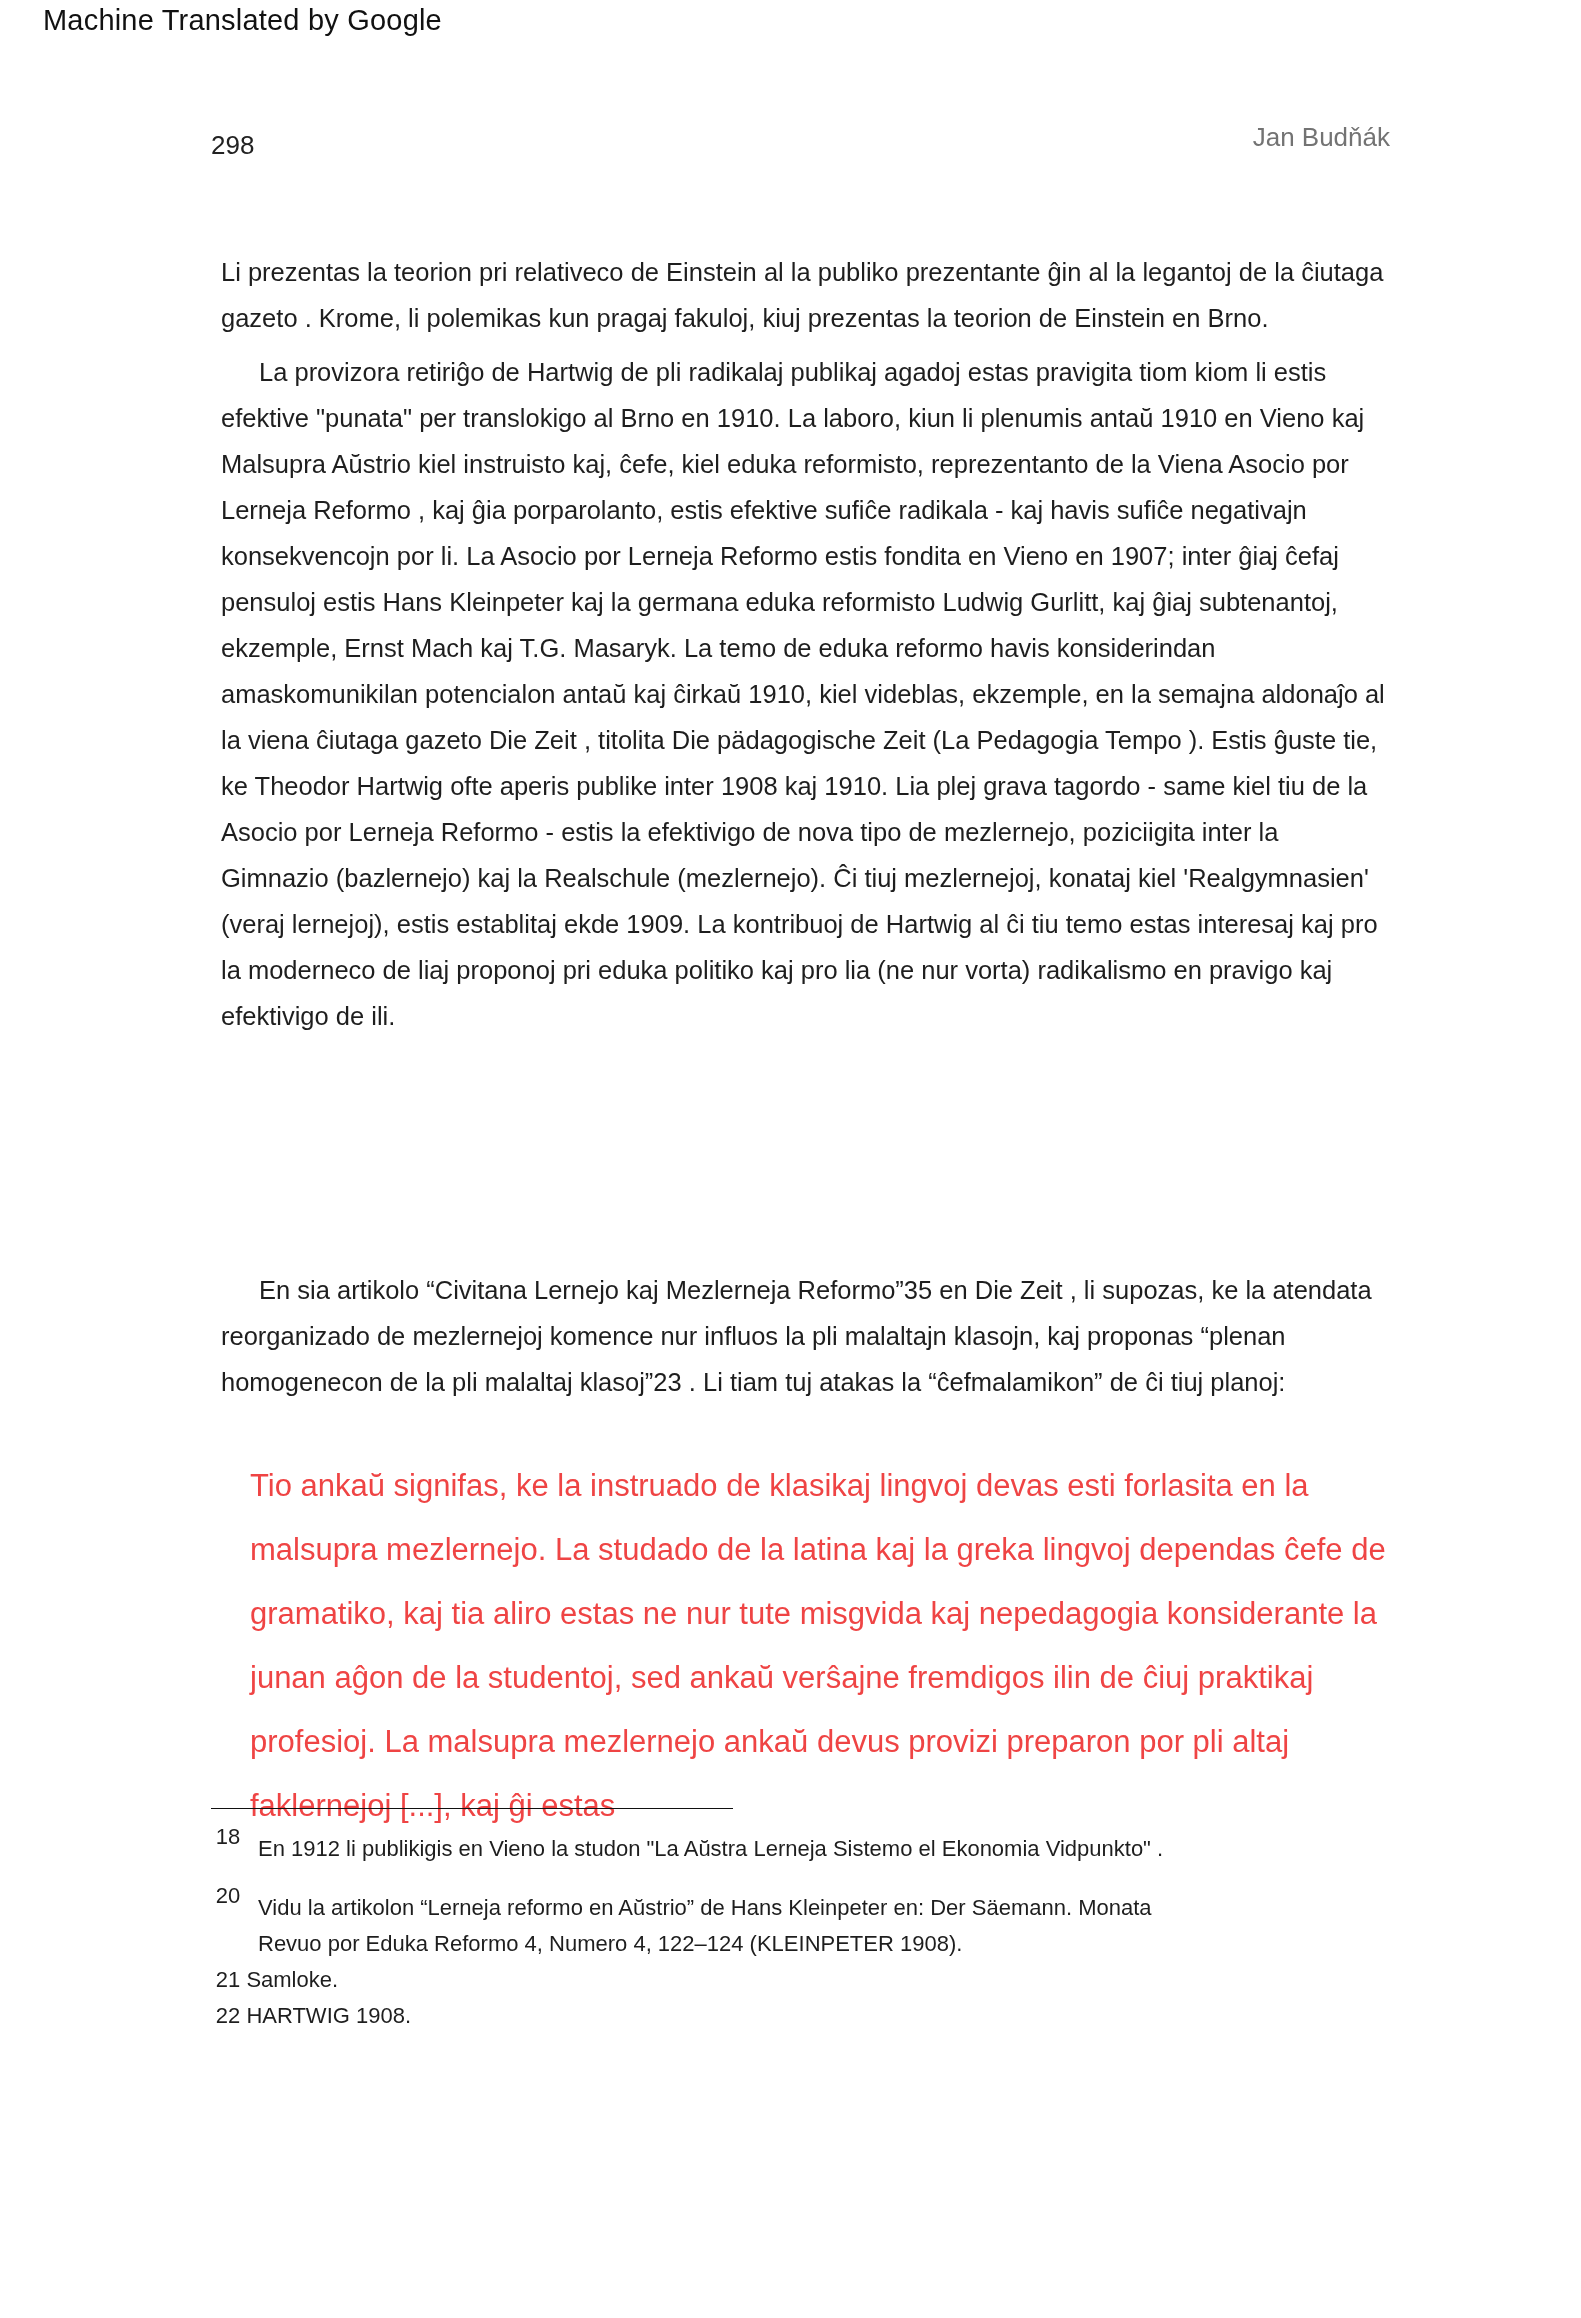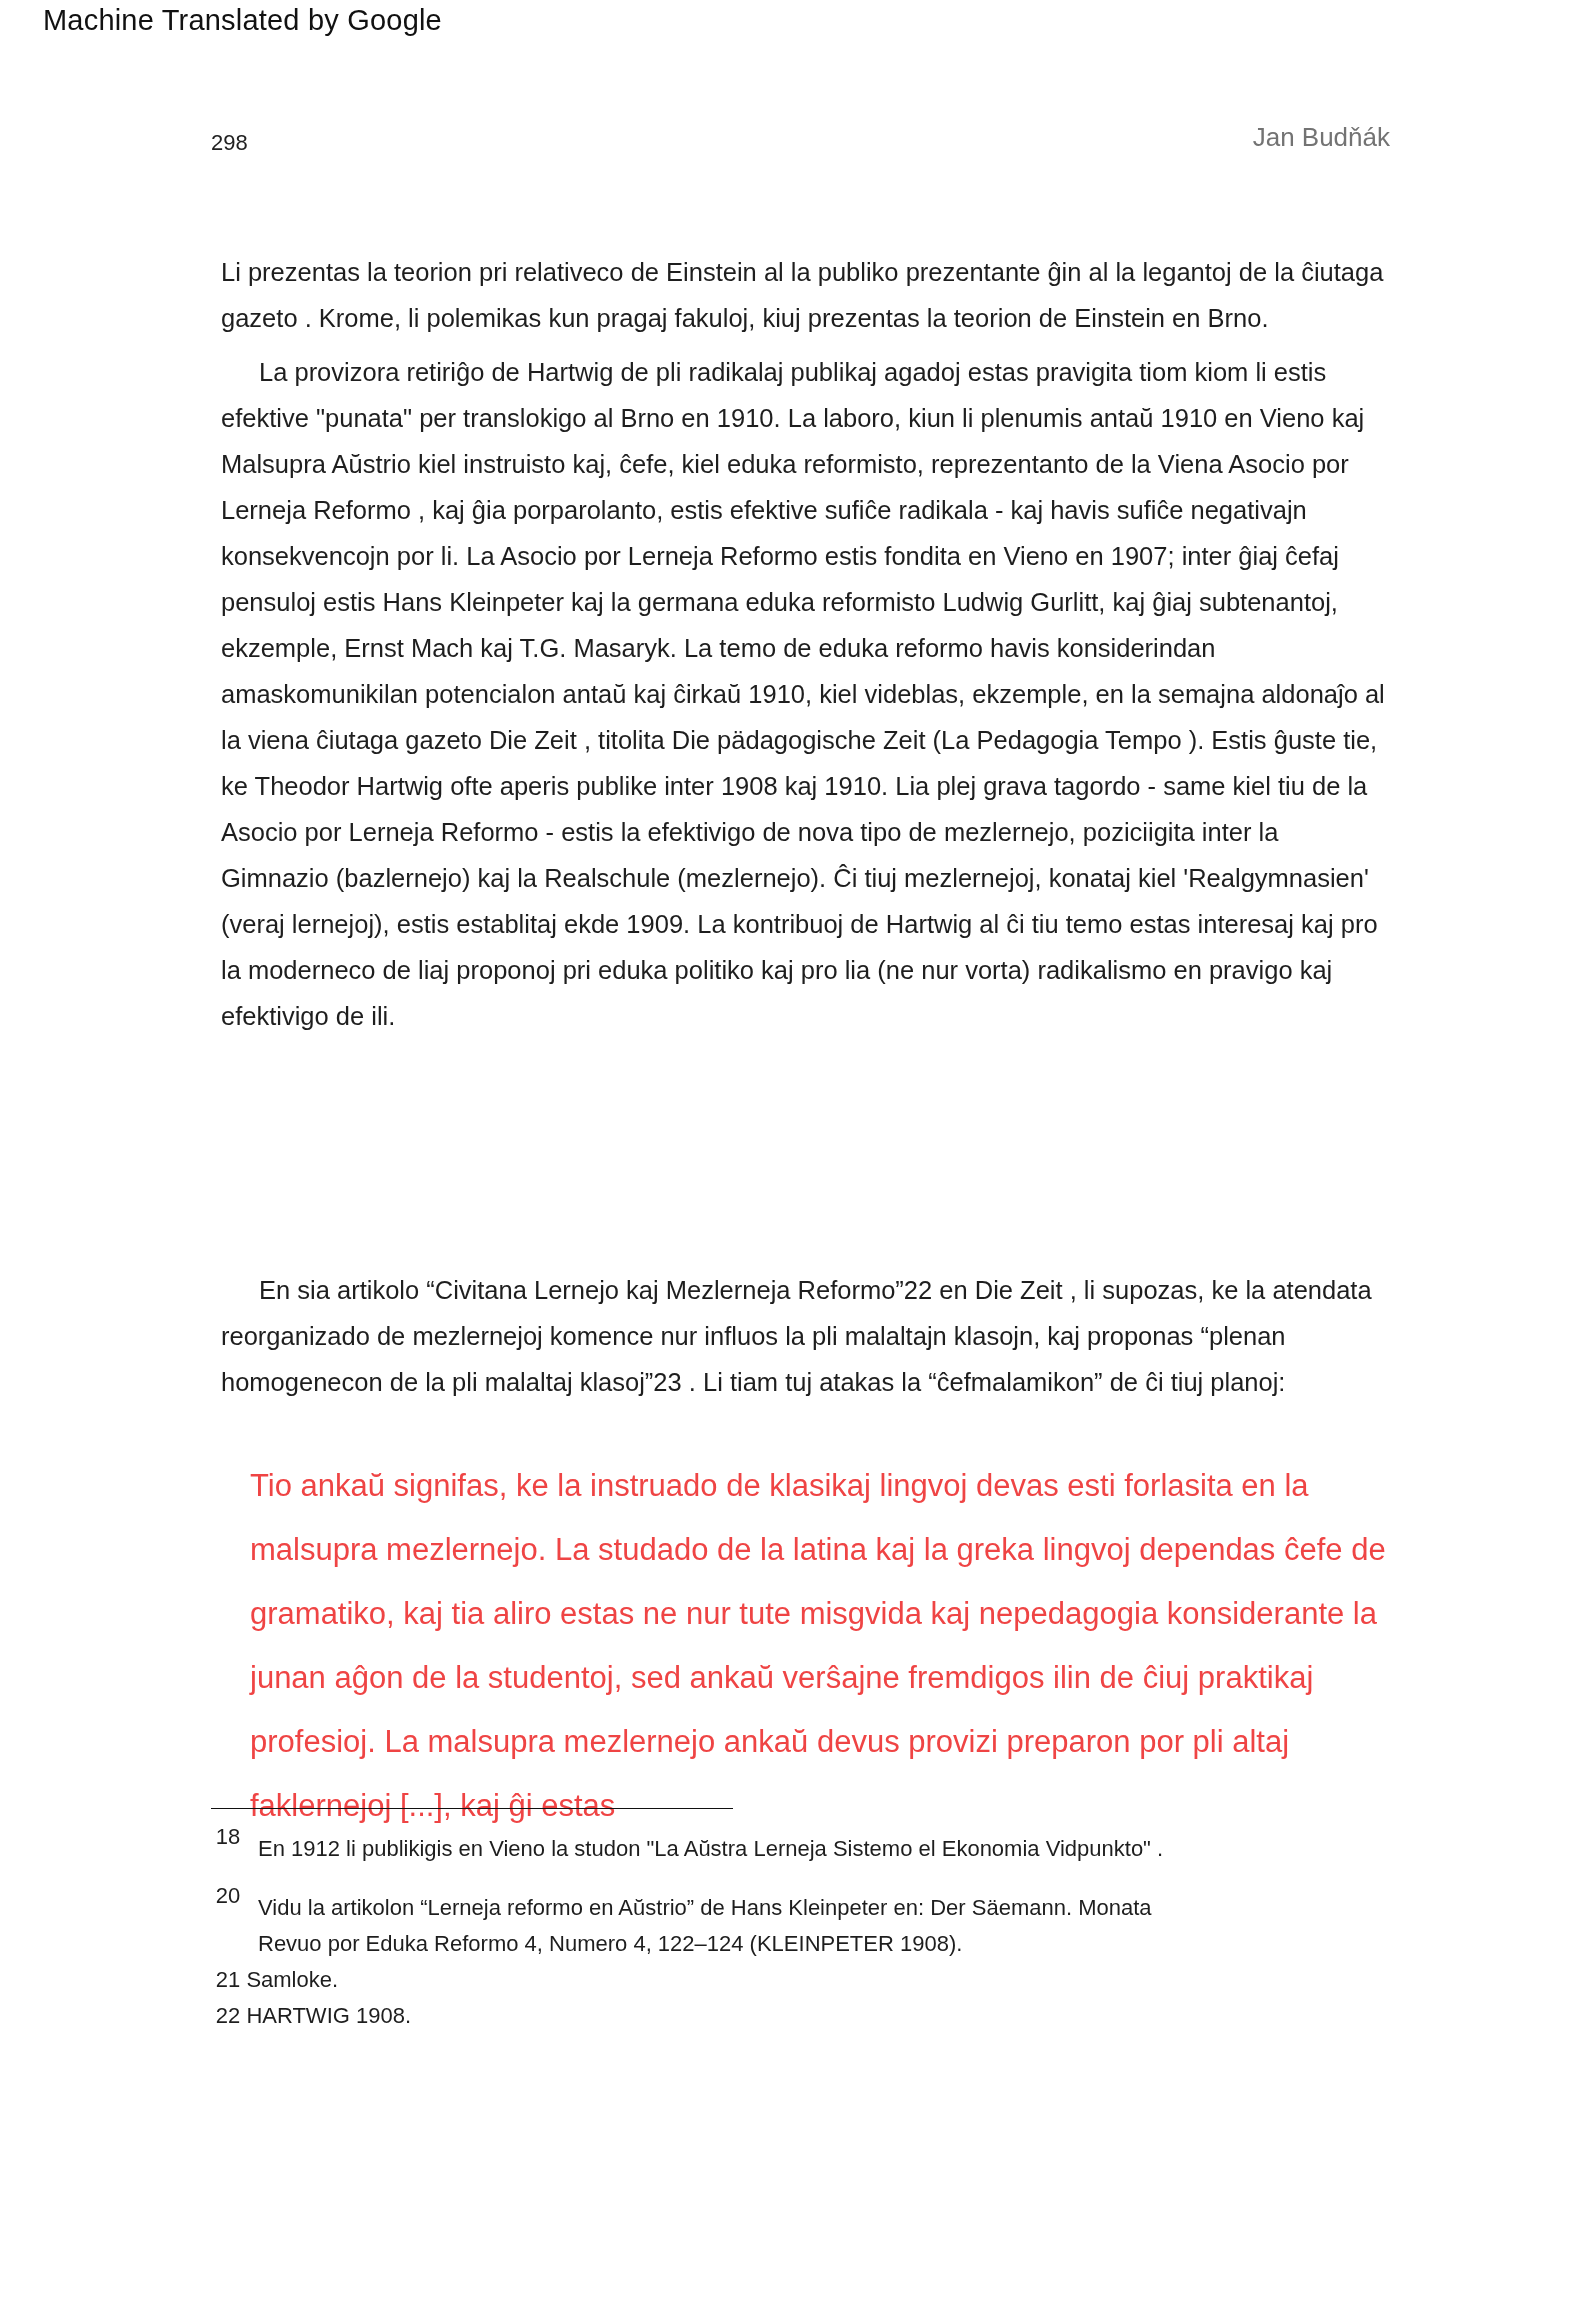--- a/index.html
+++ b/index.html
@@ -15,21 +15,21 @@
     position: absolute;
     left: 43px; top: 4px;
     font-family: "Liberation Sans", sans-serif;
     font-size: 29px;
     color: #111;
     letter-spacing: 0.2px;
   }
   .page-num {
     position: absolute;
     left: 211px; top: 130px;
-    font-size: 22px;
+    font-size: 26px;
     color: #222;
     font-family: "Liberation Sans", sans-serif;
   }
   .running-head {
     position: absolute;
     right: 192px; top: 122px;
     font-size: 26px;
     color: #737373;
     font-family: "Liberation Sans", sans-serif;
   }
@@ -84,21 +84,21 @@
 
 <div class="page-num">298</div>
 <div class="running-head">Jan Budňák</div>
 
 <div class="body-text block1">
   <p>Li prezentas la teorion pri relativeco de Einstein al la publiko prezentante ĝin al la legantoj de la ĉiutaga gazeto . Krome, li polemikas kun pragaj fakuloj, kiuj prezentas la teorion de Einstein en Brno.</p>
   <p class="indent">La provizora retiriĝo de Hartwig de pli radikalaj publikaj agadoj estas pravigita tiom kiom li estis efektive "punata" per translokigo al Brno en 1910. La laboro, kiun li plenumis antaŭ 1910 en Vieno kaj Malsupra Aŭstrio kiel instruisto kaj, ĉefe, kiel eduka reformisto, reprezentanto de la Viena Asocio por Lerneja Reformo , kaj ĝia porparolanto, estis efektive sufiĉe radikala - kaj havis sufiĉe negativajn konsekvencojn por li. La Asocio por Lerneja Reformo estis fondita en Vieno en 1907; inter ĝiaj ĉefaj pensuloj estis Hans Kleinpeter kaj la germana eduka reformisto Ludwig Gurlitt, kaj ĝiaj subtenantoj, ekzemple, Ernst Mach kaj T.G. Masaryk. La temo de eduka reformo havis konsiderindan amaskomunikilan potencialon antaŭ kaj ĉirkaŭ 1910, kiel videblas, ekzemple, en la semajna aldonaĵo al la viena ĉiutaga gazeto Die Zeit , titolita Die pädagogische Zeit (La Pedagogia Tempo ). Estis ĝuste tie, ke Theodor Hartwig ofte aperis publike inter 1908 kaj 1910. Lia plej grava tagordo - same kiel tiu de la Asocio por Lerneja Reformo - estis la efektivigo de nova tipo de mezlernejo, poziciigita inter la Gimnazio (bazlernejo) kaj la Realschule (mezlernejo). Ĉi tiuj mezlernejoj, konataj kiel 'Realgymnasien' (veraj lernejoj), estis establitaj ekde 1909. La kontribuoj de Hartwig al ĉi tiu temo estas interesaj kaj pro la moderneco de liaj proponoj pri eduka politiko kaj pro lia (ne nur vorta) radikalismo en pravigo kaj efektivigo de ili.</p>
 </div>
 
 <div class="body-text block2 indent-wrap">
-  <p class="indent">En sia artikolo “Civitana Lernejo kaj Mezlerneja Reformo”22 en Die Zeit , li supozas, ke la atendata reorganizado de mezlernejoj komence nur influos la pli malaltajn klasojn, kaj proponas “plenan homogenecon de la pli malaltaj klasoj”23 . Li tiam tuj atakas la “ĉefmalamikon” de ĉi tiuj planoj:</p>
+  <p class="indent">En sia artikolo “Civitana Lernejo kaj Mezlerneja Reformo”35 en Die Zeit , li supozas, ke la atendata reorganizado de mezlernejoj komence nur influos la pli malaltajn klasojn, kaj proponas “plenan homogenecon de la pli malaltaj klasoj”23 . Li tiam tuj atakas la “ĉefmalamikon” de ĉi tiuj planoj:</p>
 </div>
 
 <div class="quote">Tio ankaŭ signifas, ke la instruado de klasikaj lingvoj devas esti forlasita en la malsupra mezlernejo. La studado de la latina kaj la greka lingvoj dependas ĉefe de gramatiko, kaj tia aliro estas ne nur tute misgvida kaj nepedagogia konsiderante la junan aĝon de la studentoj, sed ankaŭ verŝajne fremdigos ilin de ĉiuj praktikaj profesioj. La malsupra mezlernejo ankaŭ devus provizi preparon por pli altaj faklernejoj [...], kaj ĝi estas</div>
 
 <div class="fn-rule"></div>
 
 <div class="footnotes">
   <div class="fn fn-19">
     <span class="num">18</span>
     <div class="txt">En 1912 li publikigis en Vieno la studon "La Aŭstra Lerneja Sistemo el Ekonomia Vidpunkto" .</div>

